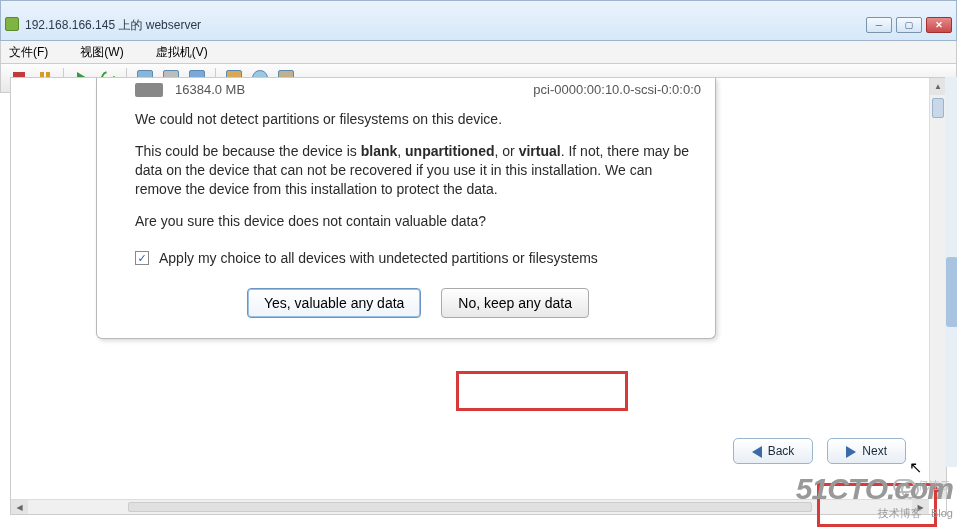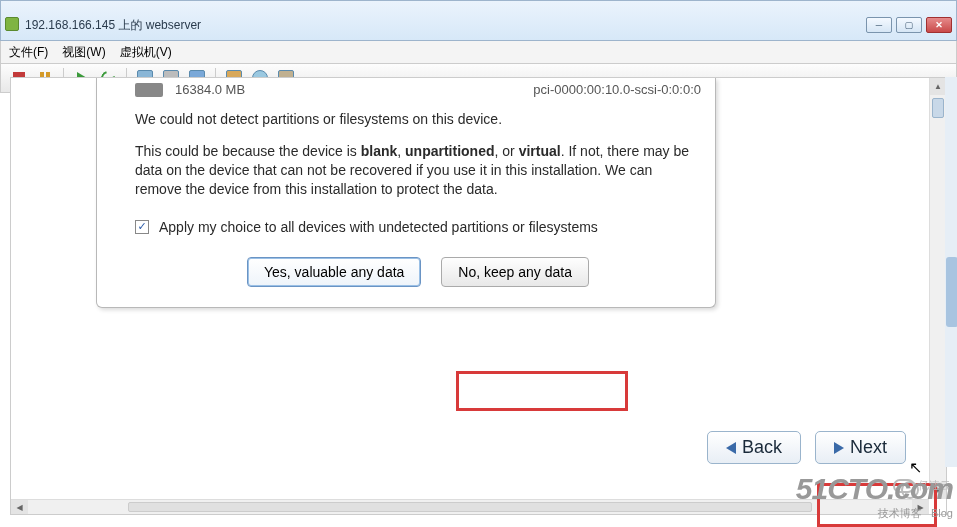--- a/index.html
+++ b/index.html
@@ -3,21 +3,21 @@
 <meta charset="utf-8">
 <style>
 *{box-sizing:border-box;margin:0;padding:0;font-family:"Microsoft YaHei",Tahoma,sans-serif}
 body{background:#fff;width:957px;height:527px;overflow:hidden;position:relative}
 .titlebar{height:41px;background:linear-gradient(#eaf3fc,#d7e8f8);display:flex;align-items:flex-start;padding:16px 4px;border:1px solid #9db4cc;font-size:12px}
 .titlebar .app-icon{width:14px;height:14px;background:#7fb442;border:1px solid #5a8a2e;border-radius:2px;margin-right:6px}
 .titlebar .title{flex:1;color:#2a3b4d}
 .win-btns{display:flex;gap:4px}
 .win-btn{width:26px;height:16px;border:1px solid #7a94ad;border-radius:2px;background:linear-gradient(#f4f9ff,#d6e6f5);display:flex;align-items:center;justify-content:center;font-size:9px;color:#3a546e;cursor:pointer}
 .win-btn.close{background:linear-gradient(#e68a8a,#c94a4a);border-color:#a03030;color:#fff;font-weight:bold}
-.menubar{height:22px;background:#f4f4f4;display:flex;align-items:center;padding:0 8px;gap:14px;font-size:12px;border-left:1px solid #ccc;border-right:1px solid #ccc}
+.menubar{height:22px;background:#f4f4f4;display:flex;align-items:center;padding:0 8px;gap:32px;font-size:12px;border-left:1px solid #ccc;border-right:1px solid #ccc}
 .menubar span{cursor:pointer}
 .toolbar{height:30px;background:linear-gradient(#fdfdfd,#e8e8e8);display:flex;align-items:center;padding:0 6px;gap:2px;border:1px solid #ccc}
 .tb-btn{width:24px;height:22px;display:flex;align-items:center;justify-content:center;cursor:pointer;border-radius:2px}
 .tb-sep{width:1px;height:20px;background:#ccc;margin:0 4px}
 .tb-stop{width:12px;height:12px;background:#c23a3a}
 .tb-pause{display:flex;gap:2px}.tb-pause i{width:4px;height:12px;background:#d49a2a}
 .tb-play{width:0;height:0;border-left:10px solid #3a9a3a;border-top:6px solid transparent;border-bottom:6px solid transparent}
 .tb-refresh{width:14px;height:14px;border:2px solid #3a9a3a;border-radius:50%;border-top-color:transparent;transform:rotate(30deg)}
 .tb-ico{width:16px;height:16px;background:#8ab6d6;border:1px solid #5a8aad;border-radius:2px}
 .viewport{position:absolute;top:77px;bottom:12px;left:10px;right:10px;background:#fff;border:1px solid #ccc;overflow:hidden}
@@ -36,21 +36,21 @@
 .para{margin-top:13px;line-height:1.35}
 .chk-row{display:flex;align-items:center;gap:10px;margin-top:20px}
 .chk{width:14px;height:14px;border:1px solid #888;display:flex;align-items:center;justify-content:center;font-size:11px;color:#2a5aa8;background:#fff}
 .btn-row{display:flex;gap:20px;justify-content:center;margin-top:22px}
 .dlg-btn{padding:6px 16px;font-size:14px;background:linear-gradient(#fefefe,#e8e8e8);border:1px solid #aaa;border-radius:4px;cursor:pointer}
 .dlg-btn.focus{background:linear-gradient(#fff,#eef4fa);border:1px solid #6a94c4;box-shadow:0 0 0 1px #9ac0e6 inset}
 .hl{position:absolute;border:3px solid #d83a3a;pointer-events:none}
 .hl1{left:456px;top:371px;width:172px;height:40px}
 .hl2{left:817px;top:483px;width:120px;height:44px}
 .nav-btns{position:absolute;right:40px;bottom:50px;display:flex;gap:14px}
-.nav-btn{display:flex;align-items:center;gap:6px;padding:5px 18px;font-size:18px;background:linear-gradient(#fff,#e8eef5);border:1px solid #9ab4cc;border-radius:5px;cursor:pointer;color:#1a2a3a}
+.nav-btn{display:flex;align-items:flex-end;gap:6px;padding:5px 18px;font-size:12px;background:linear-gradient(#fff,#e8eef5);border:1px solid #9ab4cc;border-radius:5px;cursor:pointer;color:#1a2a3a}
 .arrow-l{width:0;height:0;border-right:10px solid #3a6aa8;border-top:6px solid transparent;border-bottom:6px solid transparent}
 .arrow-r{width:0;height:0;border-left:10px solid #3a6aa8;border-top:6px solid transparent;border-bottom:6px solid transparent}
 .cursor{position:absolute;left:898px;top:380px;font-size:16px;color:#000;pointer-events:none}
 .wm{position:absolute;right:4px;bottom:6px;text-align:right;color:#999;font-family:Arial;pointer-events:none}
 .wm .top{font-size:30px;font-weight:bold;font-style:italic;letter-spacing:-1px}
 .wm .mid{font-size:11px}
 .wm2{position:absolute;right:6px;bottom:34px;color:#bbb;font-size:11px}
 .wm2 .circ{display:inline-block;width:22px;height:14px;border:2px solid #bbb;border-radius:10px;position:relative;vertical-align:middle}
 .wm2 .circ::after{content:"";position:absolute;right:-6px;top:0;width:14px;height:14px;border:2px solid #bbb;border-radius:50%}
 .outer-scroll{position:absolute;right:-2px;top:77px;bottom:60px;width:14px;background:#e6eef6}
@@ -119,20 +119,21 @@
     <div class="dev-row">
       <div class="dev-icon"></div>
       <span>16384.0 MB</span>
       <span style="flex:1"></span>
       <span>pci-0000:00:10.0-scsi-0:0:0:0</span>
     </div>
     <p class="para">We could not detect partitions or filesystems on this device.</p>
     <p class="para">
       <span>This could be because the device is </span><b>blank</b><span>, </span><b>unpartitioned</b><span>, or </span><b>virtual</b><span>. If not, there may be data on the device that can not be recovered if you use it in this installation. We can remove the device from this installation to protect the data.</span>
     </p>
+    <p class="para">Are you sure this device does not contain valuable data?</p>
     <div class="chk-row">
       <div class="chk">✓</div>
       <span>Apply my choice to all devices with undetected partitions or filesystems</span>
     </div>
     <div class="btn-row">
       <button class="dlg-btn focus">Yes, valuable any data</button>
       <button class="dlg-btn">No, keep any data</button>
     </div>
   </div>
 

